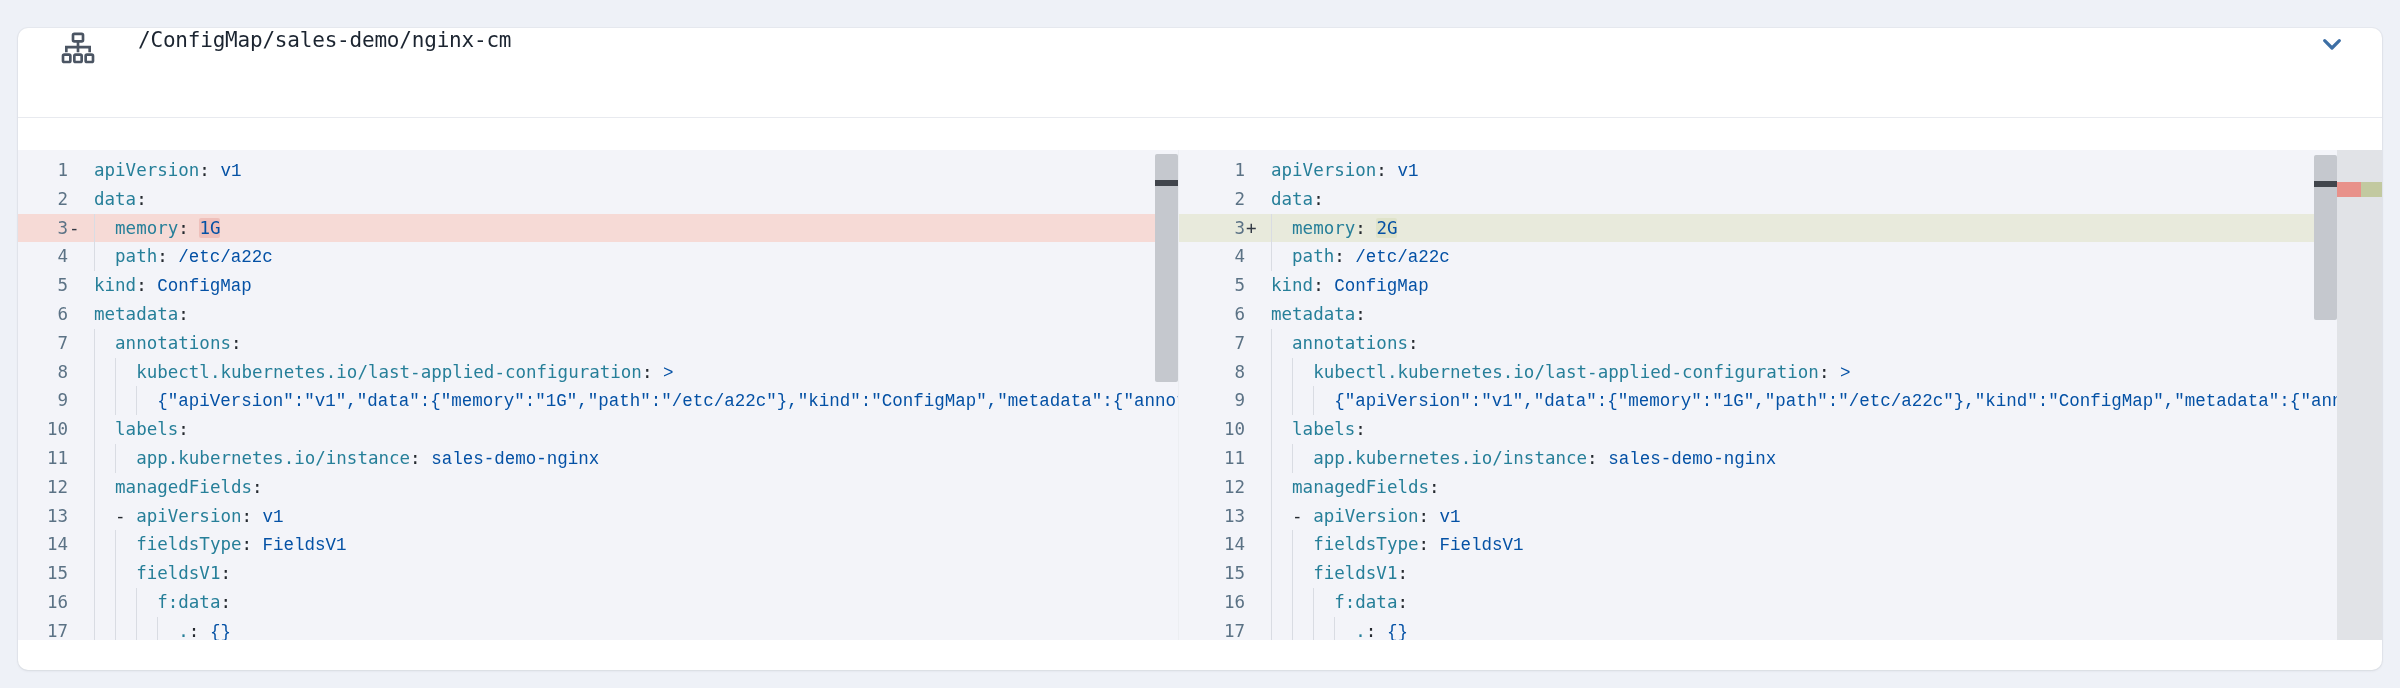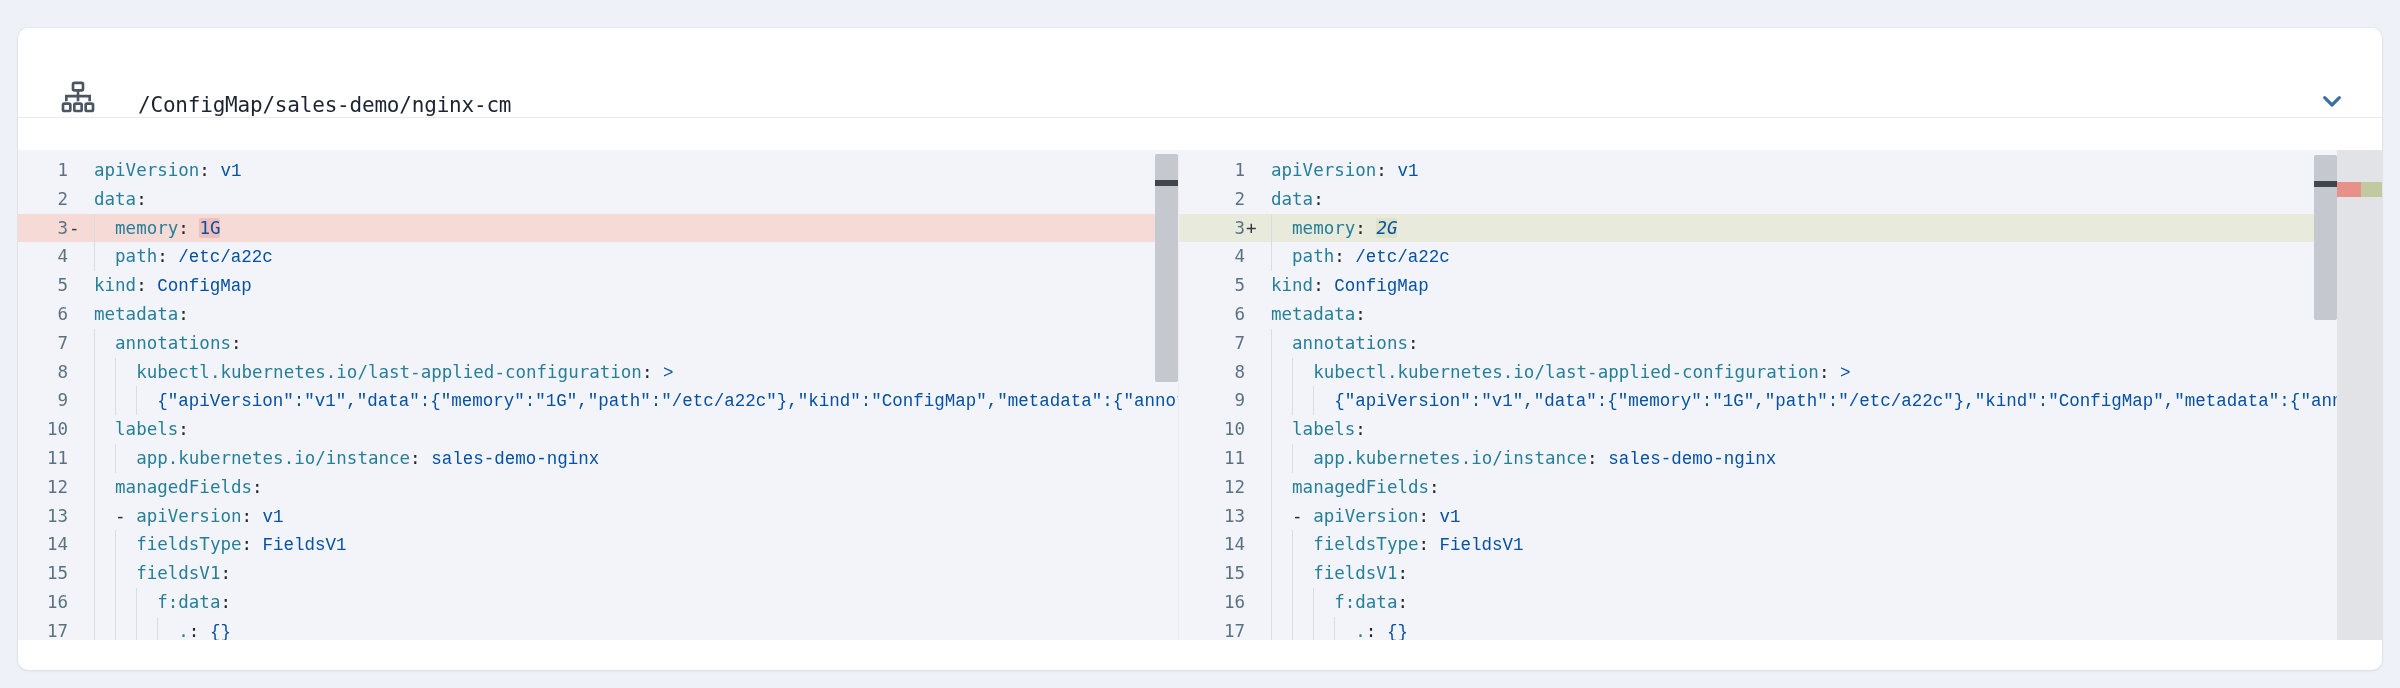--- a/index.html
+++ b/index.html
@@ -6,21 +6,21 @@
   html,body { width:2400px; height:688px; overflow:hidden; }
   body { background:var(--page-bg,#eef1f7); font-family:"Liberation Sans",sans-serif; }
 
   .card {
     position:absolute; left:18px; top:28px; width:2364px; height:642px;
     background:var(--card-bg,#fff); border-radius:10px;
     box-shadow:0 1px 3px rgba(16,24,40,.08), 0 0 0 1px rgba(16,24,40,.03);
     overflow:hidden;
   }
   .card-header {
-    height:90px; display:flex; align-items:flex-end; padding:0 34px 0 40px;
+    height:90px; display:flex; align-items:flex-start; padding:0 34px 0 40px;
     border-bottom:1px solid var(--header-border,#e8eaef);
   }
   .res-icon { width:40px; height:40px; color:var(--icon,#4b5563); flex:0 0 auto; }
   .res-title {
     margin-left:40px; font-family:"DejaVu Sans Mono","Liberation Mono",monospace;
     font-size:21px; letter-spacing:-.2px; color:var(--title,#1b2430);
   }
   .chevron { margin-left:auto; width:32px; height:32px; color:var(--chevron,#3d6fa5); cursor:pointer; }
 
   .diff-wrap {
@@ -44,21 +44,21 @@
   .gnum { color:var(--gutter-text,#5b7285); }
   .gmark { width:16px; color:#333a45; text-align:left; padding-left:1px; }
 
   .content { flex:1 1 auto; position:relative; padding-left:10px; overflow:hidden; }
   .guide { position:absolute; top:0; bottom:0; width:1px; background:var(--indent-guide,#d9dce3);
            margin-left:10px; font-style:normal; }
   .tok-k { color:var(--key,#267f99); }
   .tok-p, .tok-d { color:var(--punct,#24292f); }
   .tok-v, .tok-s { color:var(--value,#0451a5);font-family:Liberation Mono, monospace; }
   .code-row.removed .tok-x { background:var(--removed-char-bg,#efc0bb); color:var(--value,#0451a5); border-radius:2px; }
-  .code-row.added   .tok-x { background:var(--added-char-bg,#dfe3ca);  color:var(--value,#0451a5); border-radius:2px;font-style:italic; }
+  .code-row.added   .tok-x { background:var(--added-char-bg,#dfe3ca);  color:var(--value,#0451a5); border-radius:2px; }
 
   .vslider { position:absolute; width:23px; background:var(--scrollbar,#c5c8ce); border-radius:2px; cursor:pointer; }
   .pane-left  .vslider { left:1137px; top:4px; height:228px; }
   .pane-right .vslider { left:1135px; top:5px; height:165px; }
   .vslider .pos-mark { position:absolute; left:0; right:0; top:26px; height:6px; background:var(--ruler-dark,#41454c); }
 
   .ruler-lane { position:absolute; left:1158px; top:0; bottom:0; width:46px; background:var(--ruler-lane,#e1e3e7); }
   .ruler-removed { position:absolute; left:0; top:32px; width:24px; height:15px; background:var(--ruler-removed,#e8918a); }
   .ruler-added   { position:absolute; left:24px; top:32px; width:22px; height:15px; background:var(--ruler-added,#c2c9a0); }
 </style>

